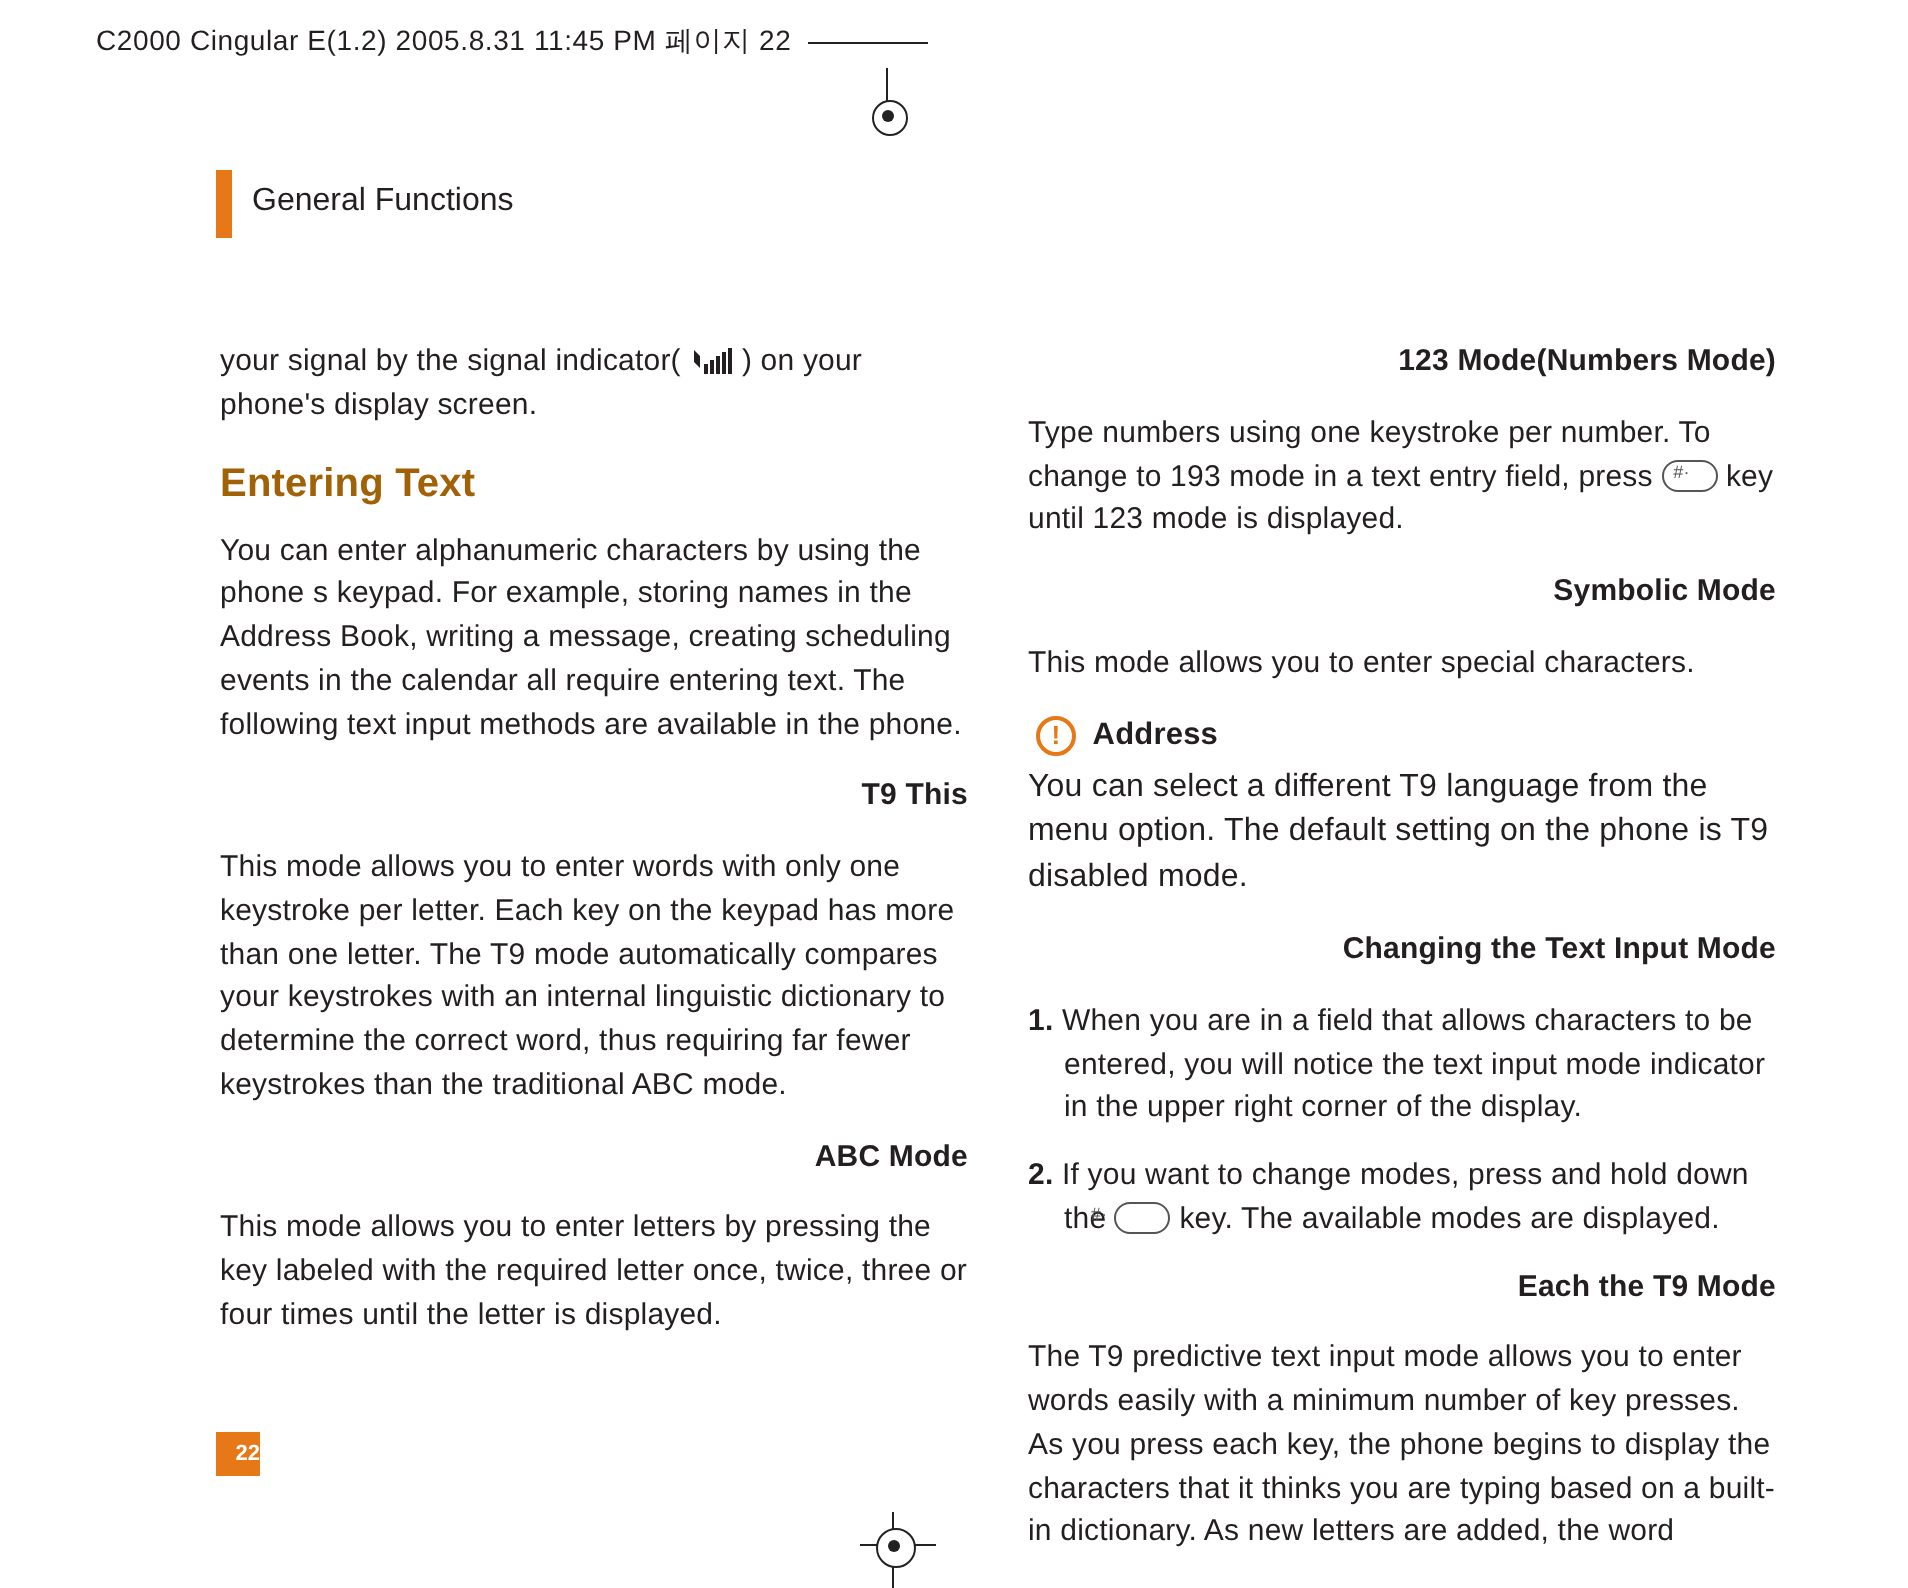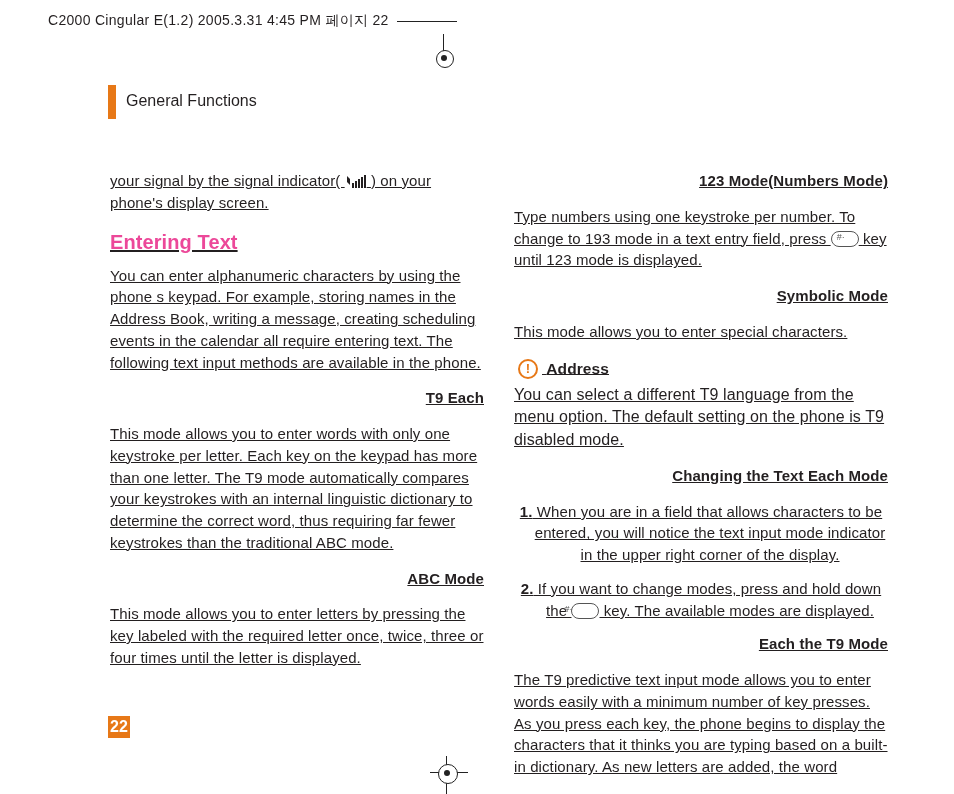--- a/index.html
+++ b/index.html
@@ -77,25 +77,24 @@
     right: 66px;
     display: flex;
     gap: 30px;
   }
   .col {
     flex: 1;
     font-size: 15px;
     line-height: 1.45;
     letter-spacing: 0.1px;
     font-family: "Arial Narrow", "Helvetica Neue Condensed", Arial, sans-serif;
-    text-decoration: underline;
   }
   .col p { margin: 0 0 14px 0; }
   h2.entering {
-    color: #ec4899;
+    color: #a16207;
     font-size: 20px;
     font-weight: bold;
     margin: 10px 0 8px 0;
     font-family: "Arial Narrow", Arial, sans-serif;
   }
   .sub {
     font-weight: bold;
     margin: 14px 0 8px 0;
     text-align: right;
   }
@@ -149,36 +148,35 @@
     margin:4px 0 14px 4px;
   }
   ol.steps {
     margin:0; padding:0;
     list-style:none;
   }
   ol.steps li{
     margin:0 0 12px 0;
     padding-left:18px;
     text-indent:-18px;
-    text-align:center;
   }
   ol.steps li b.num{
     font-weight:bold;
   }
   .page-badge{
     position:absolute;
     top:716px;
     left:108px;
     width:22px;
     height:22px;
     background:#e77817;
     color:#fff;
-    font-size:16px;
-    font-weight:bold;
-    text-align:center;
+    font-size:11px;
+    font-weight:bold;
+    text-align:right;
     line-height:22px;
   }
   .footer-cross{
     position:absolute;
     top:756px;
     left:430px;
     width:38px;
     height:38px;
   }
   .footer-cross .h{
@@ -204,21 +202,21 @@
     top:14px; left:14px;
     width:6px; height:6px;
     border-radius:50%;
     background:#222;
   }
 </style>
 </head>
 <body>
 
 <div class="header-meta">
-  <span>C2000 Cingular E(1.2)  2005.3.31 4:45 PM  페이지 22</span>
+  <span>C2000 Cingular E(1.2)  2005.8.31 11:45 PM  페이지 22</span>
   <span class="line-ext"></span>
 </div>
 
 <div class="crop-line-top"></div>
 <div class="crop-ring-top"></div>
 
 <div class="section-bar"></div>
 <div class="section-title">General Functions</div>
 
 <div class="columns">
@@ -235,21 +233,21 @@
           <rect x="16" y="2" width="2" height="11" fill="#231f20"></rect>
           <rect x="19" y="0" width="2" height="13" fill="#231f20"></rect>
         </svg>
       </span>
       <span> ) on your phone's display screen.</span>
     </p>
 
     <h2 class="entering">Entering Text</h2>
     <p>You can enter alphanumeric characters by using the phone s keypad. For example, storing names in the Address Book, writing a message, creating scheduling events in the calendar all require entering text. The following text input methods are available in the phone.</p>
 
-    <p class="sub">T9 Each</p>
+    <p class="sub">T9 This</p>
     <p>This mode allows you to enter words with only one keystroke per letter. Each key on the keypad has more than one letter. The T9 mode automatically compares your keystrokes with an internal linguistic dictionary to determine the correct word, thus requiring far fewer keystrokes than the traditional ABC mode.</p>
 
     <p class="sub">ABC Mode</p>
     <p>This mode allows you to enter letters by pressing the key labeled with the required letter once, twice, three or four times until the letter is displayed.</p>
   </div>
 
   <div class="col">
     <p class="sub" style="margin-top:0">123 Mode(Numbers Mode)</p>
     <p>
       <span>Type numbers using one keystroke per number. To change to 193 mode in a text entry field, press  </span>
@@ -259,21 +257,21 @@
 
     <p class="sub">Symbolic Mode</p>
     <p>This mode allows you to enter special characters.</p>
 
     <div class="notice-row">
       <span class="notice-icon">!</span>
       <span class="notice-label">Address</span>
     </div>
     <p class="notice-body">You can select a different T9 language from the menu option. The default setting on the phone is T9 disabled mode.</p>
 
-    <p class="sub">Changing the Text Each Mode</p>
+    <p class="sub">Changing the Text Input Mode</p>
     <ol class="steps">
       <li>
         <b class="num">1.</b><span> When you are in a field that allows characters to be entered, you will notice the text input mode indicator in the upper right corner of the display.</span>
       </li>
       <li>
         <b class="num">2.</b><span> If you want to change modes, press and hold down the  </span><span class="key-icon"></span><span> key. The available modes are displayed.</span>
       </li>
     </ol>
 
     <p class="sub">Each the T9 Mode</p>

